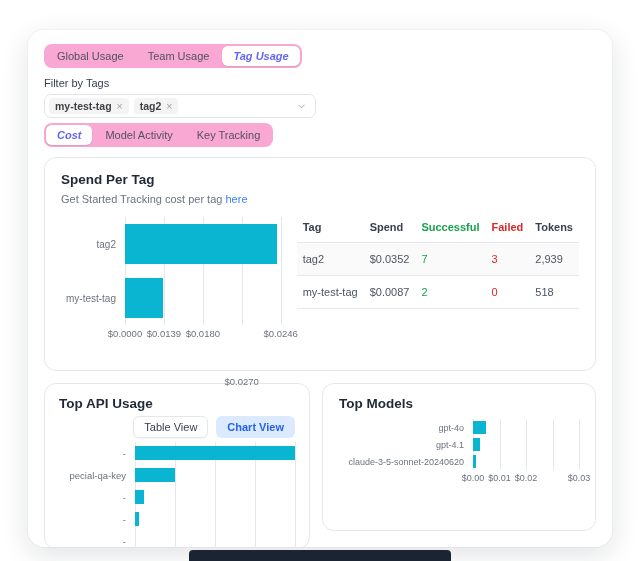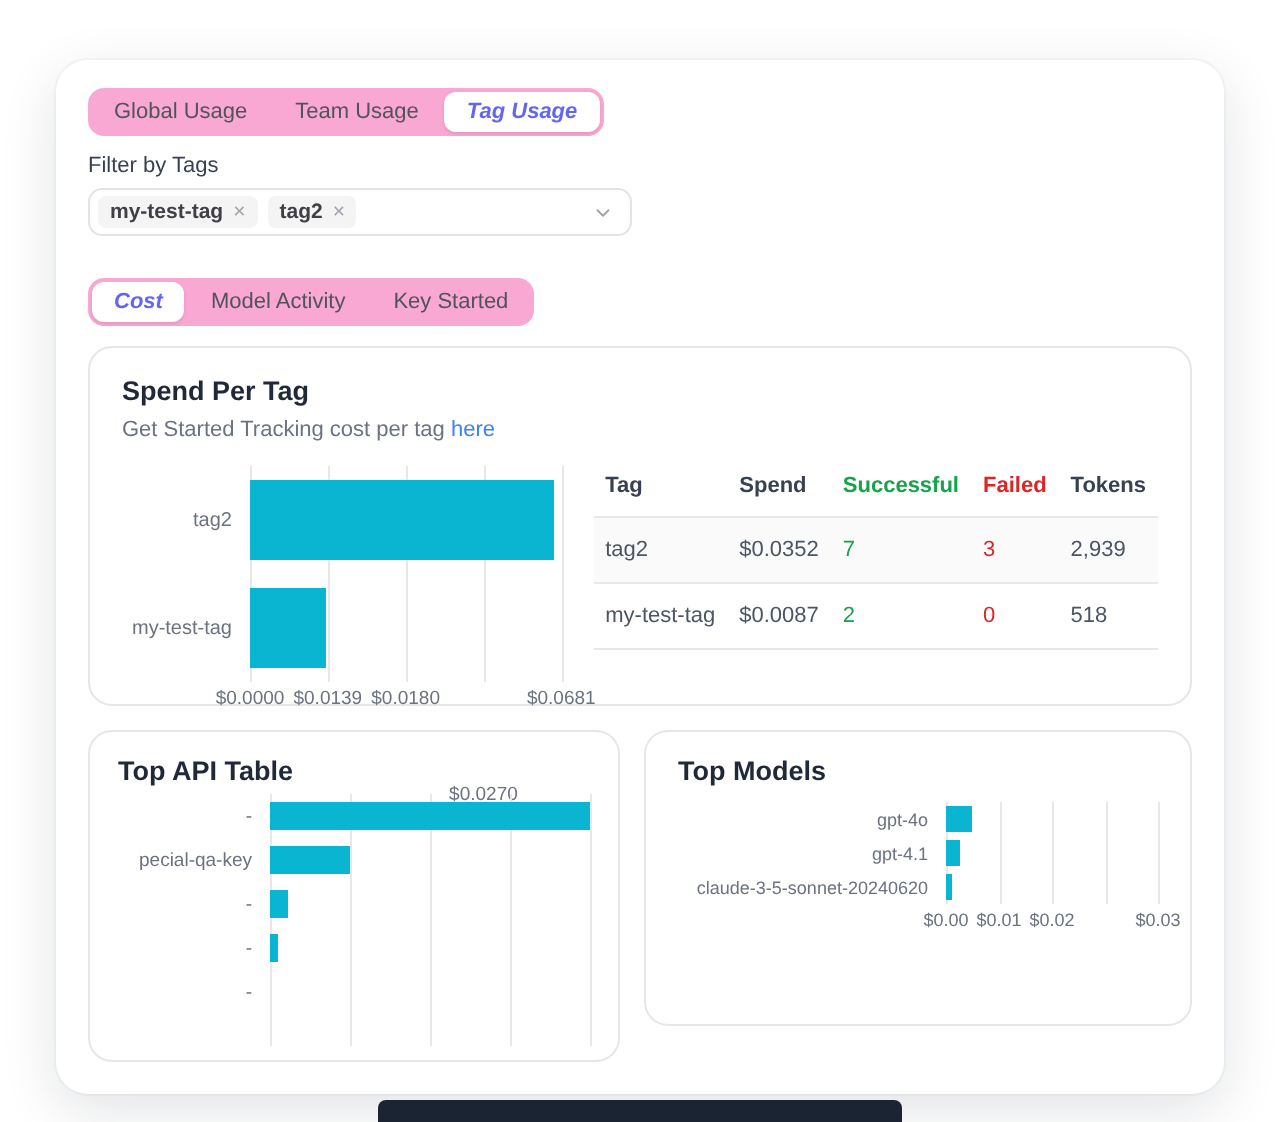--- a/index.html
+++ b/index.html
@@ -28,24 +28,24 @@
   
   .filter-label{font-size:11px; color:#374151; margin:9px 0 5px;}
   .select{
     width:272px; height:24px; border:1px solid #e4e4e7; border-radius:7px;
     display:flex; align-items:center; gap:5px; padding:0 8px 0 4px; background:#fff;
   }
   .chip{background:#f4f4f5; border-radius:4px; font-size:10.5px; font-weight:700; color:#3f3f46;
         padding:2px 6px; display:flex; align-items:center; gap:5px; white-space:nowrap;}
   .chip .x{color:#a1a1aa; font-weight:400; cursor:pointer; font-size:10.5px; line-height:1;}
   .select .chev{margin-left:auto; display:flex; align-items:center;}
-  .tabbar2{margin-top:21px;text-align:right;}
+  .tabbar2{margin-top:5px;text-align:right;}
   
   .panel{border:1px solid #e5e7eb; border-radius:12px; padding:14px 16px; background:#fff;}
-  .panel.spend{margin-top:10px; height:180px;}
+  .panel.spend{margin-top:10px; height:214px;}
   .panel-title{font-size:13.5px; font-weight:700; color:#1f2937;}
   .panel-sub{font-size:11px; color:#6b7280; margin-top:6px;}
   .panel-sub a{color:var(--link); text-decoration:none; cursor:pointer;margin-top:24px;}
   .spend-row{display:flex; margin-top:12px;}
   .spend-chart{width:262px; --labelw:64px; --rowh:54px; --barh:40px;}
   .spend-table-wrap{flex:1; margin-left:16px; margin-top:0;}
   
   .chart-body{position:relative;}
   .gridlines{position:absolute; top:0; bottom:0; left:var(--labelw); right:0;}
   .gl{position:absolute; top:0; bottom:0; width:1px; background:#e5e7eb;}
@@ -104,21 +104,21 @@
       <svg width="11" height="11" viewBox="0 0 24 24" fill="none" stroke="#a1a1aa" stroke-width="2" stroke-linecap="round" stroke-linejoin="round">
           <polyline points="6 9 12 15 18 9"></polyline>
         </svg>
     </span>
   </div>
 
   
   <div class="tabbar tabbar2">
     <div class="tab selected">Cost</div>
     <div class="tab">Model Activity</div>
-    <div class="tab">Key Started</div>
+    <div class="tab">Key Tracking</div>
   </div>
 
   
   <div class="panel spend">
     <div class="panel-title">Spend Per Tag</div>
     <div class="panel-sub">
       <span>Get Started Tracking cost per tag</span>
       <a>here</a>
     </div>
     <div class="spend-row">
@@ -142,21 +142,21 @@
               <div class="c-track">
                 <div class="c-bar" style="width: 24.1667%;"></div>
               </div>
             </div>
           </div>
           <div class="c-ticks">
             <span class="c-tick" style="left: 0%;">$0.0000</span>
             <span class="c-tick" style="left: 25%;">$0.0139</span>
             <span class="c-tick" style="left: 50%;">$0.0180</span>
             <span class="c-tick" style="left: 75%; margin-top: 48px;">$0.0270</span>
-            <span class="c-tick" style="left: 100%;">$0.0681</span>
+            <span class="c-tick" style="left: 100%;">$0.0246</span>
           </div>
         </div>
       <div class="spend-table-wrap">
         <table>
           <thead>
             <tr>
               <th style="width:80px">Tag</th>
               <th style="width:62px">Spend</th>
               <th style="width:72px" class="t-success">Successful</th>
               <th style="width:52px" class="t-failed">Failed</th>
@@ -180,21 +180,25 @@
             </tr>
           </tbody>
         </table>
       </div>
     </div>
   </div>
 
   
   <div class="bottom-row">
     <div class="panel apikeys">
-      <div class="panel-title">Top API Table</div>
+      <div class="panel-title">Top API Usage</div>
+      <div class="btn-row">
+        <div class="btn ghost">Table View</div>
+        <div class="btn primary">Chart View</div>
+      </div>
       <div class="api-chart">
           <div class="chart-body">
             <div class="gridlines">
               <div class="gl" style="left: 0%;"></div>
               <div class="gl" style="left: 25%;"></div>
               <div class="gl" style="left: 50%;"></div>
               <div class="gl" style="left: 75%;"></div>
               <div class="gl" style="left: 100%;"></div>
             </div>
             <div class="c-row">

